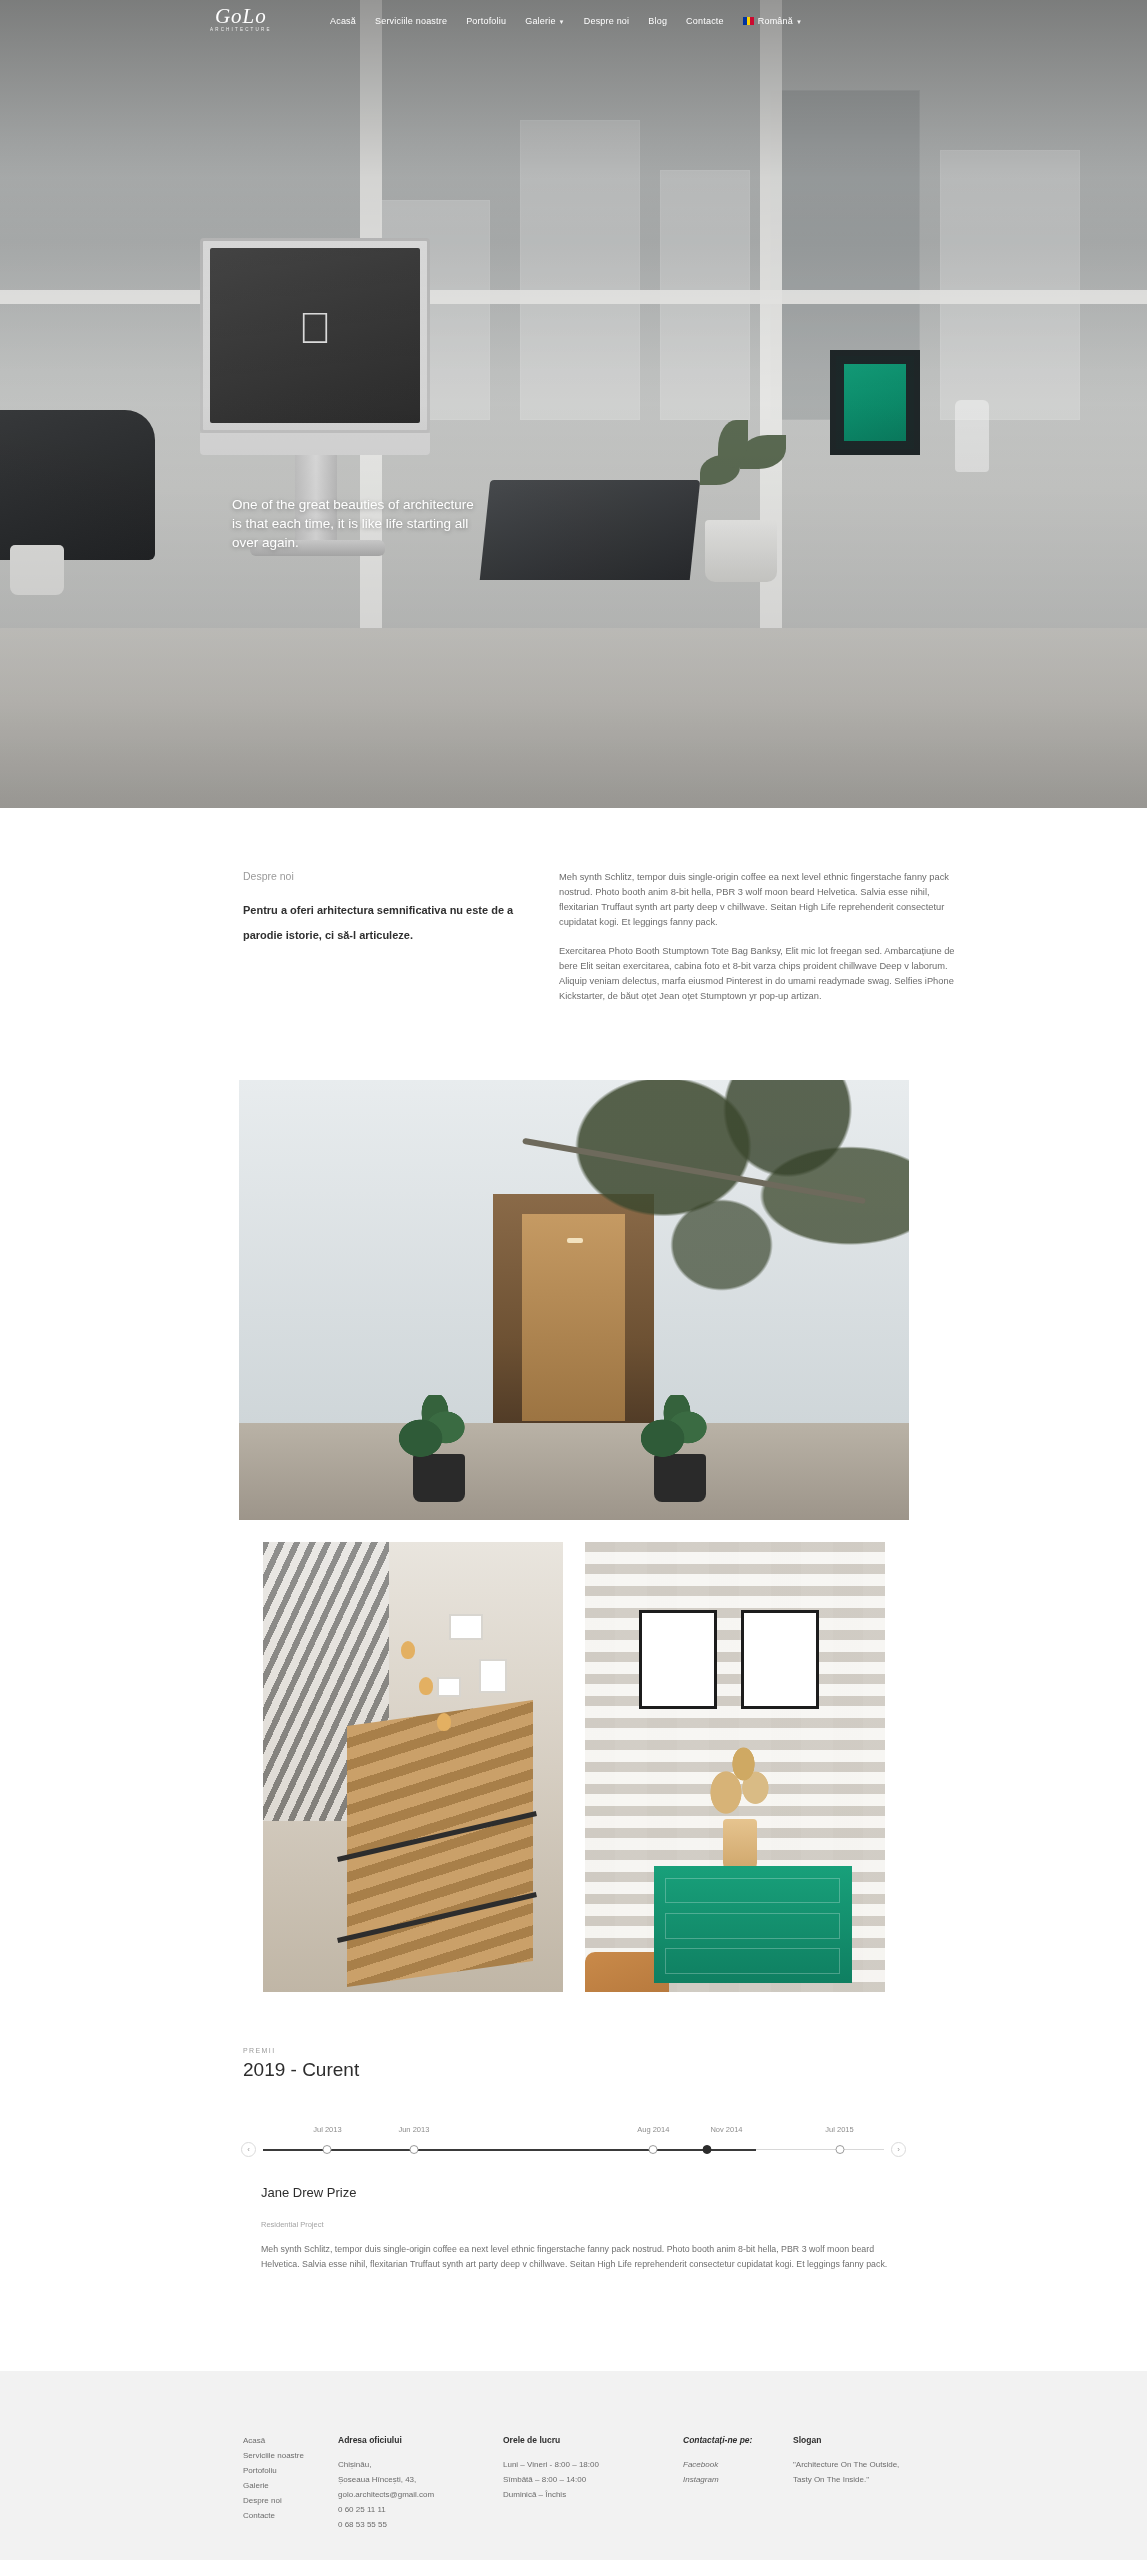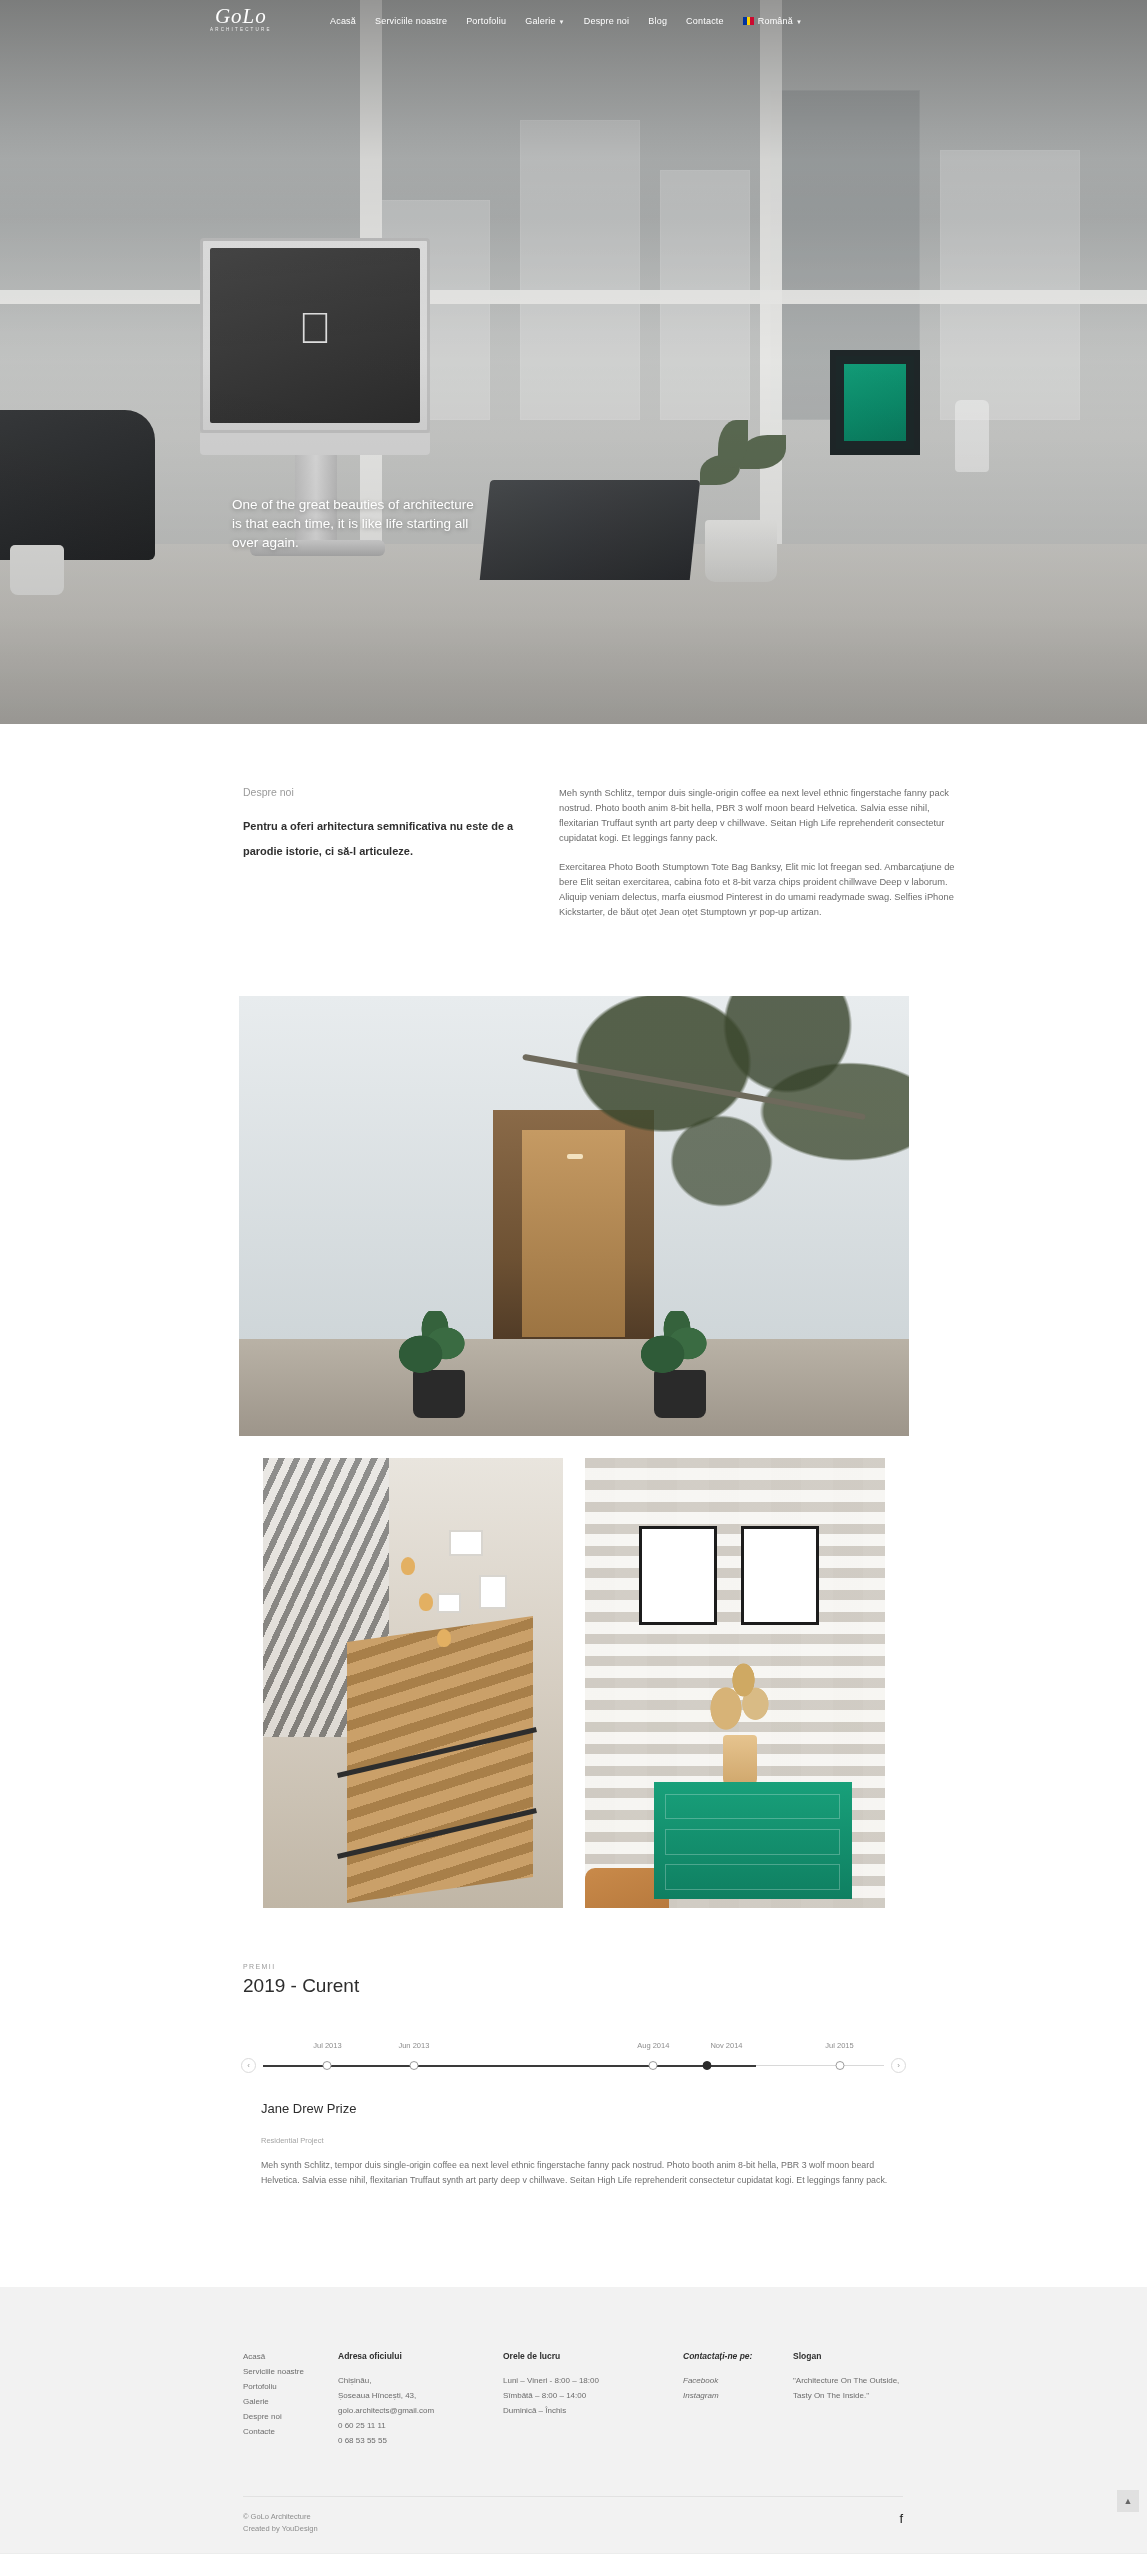--- a/index.html
+++ b/index.html
@@ -8,21 +8,21 @@
     background: #ffffff;
     font-family: "Liberation Sans", sans-serif;
     color: #3d3d3d;
   }
   body { width: 1147px; overflow-x: hidden; }
 
   
   .hero {
     position: relative;
     width: 1147px;
-    height: 724px;
+    height: 808px;
     overflow: hidden;
     background: #4c1d95;
   }
   .hero-photo {
     position: absolute; inset: 0;
     background:
       
       linear-gradient(180deg, #c7c9c8 0%, #bfc2c2 18%, #b7baba 30%, #c9cbca 46%, #cfd0ce 60%, #c3c5c4 100%);
   }
   .bldg {

